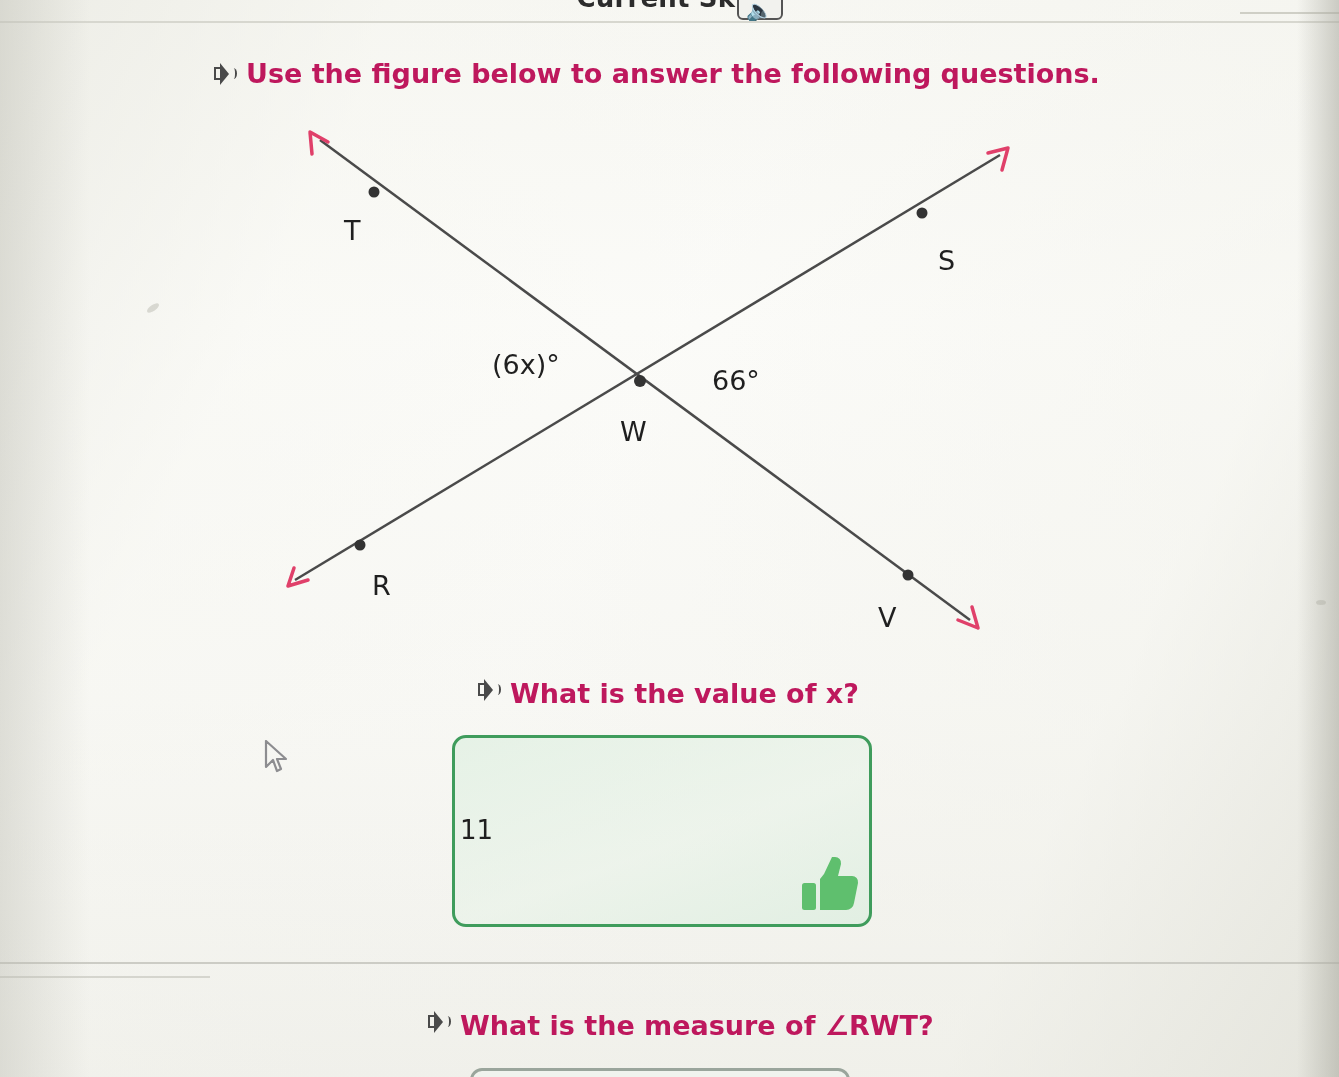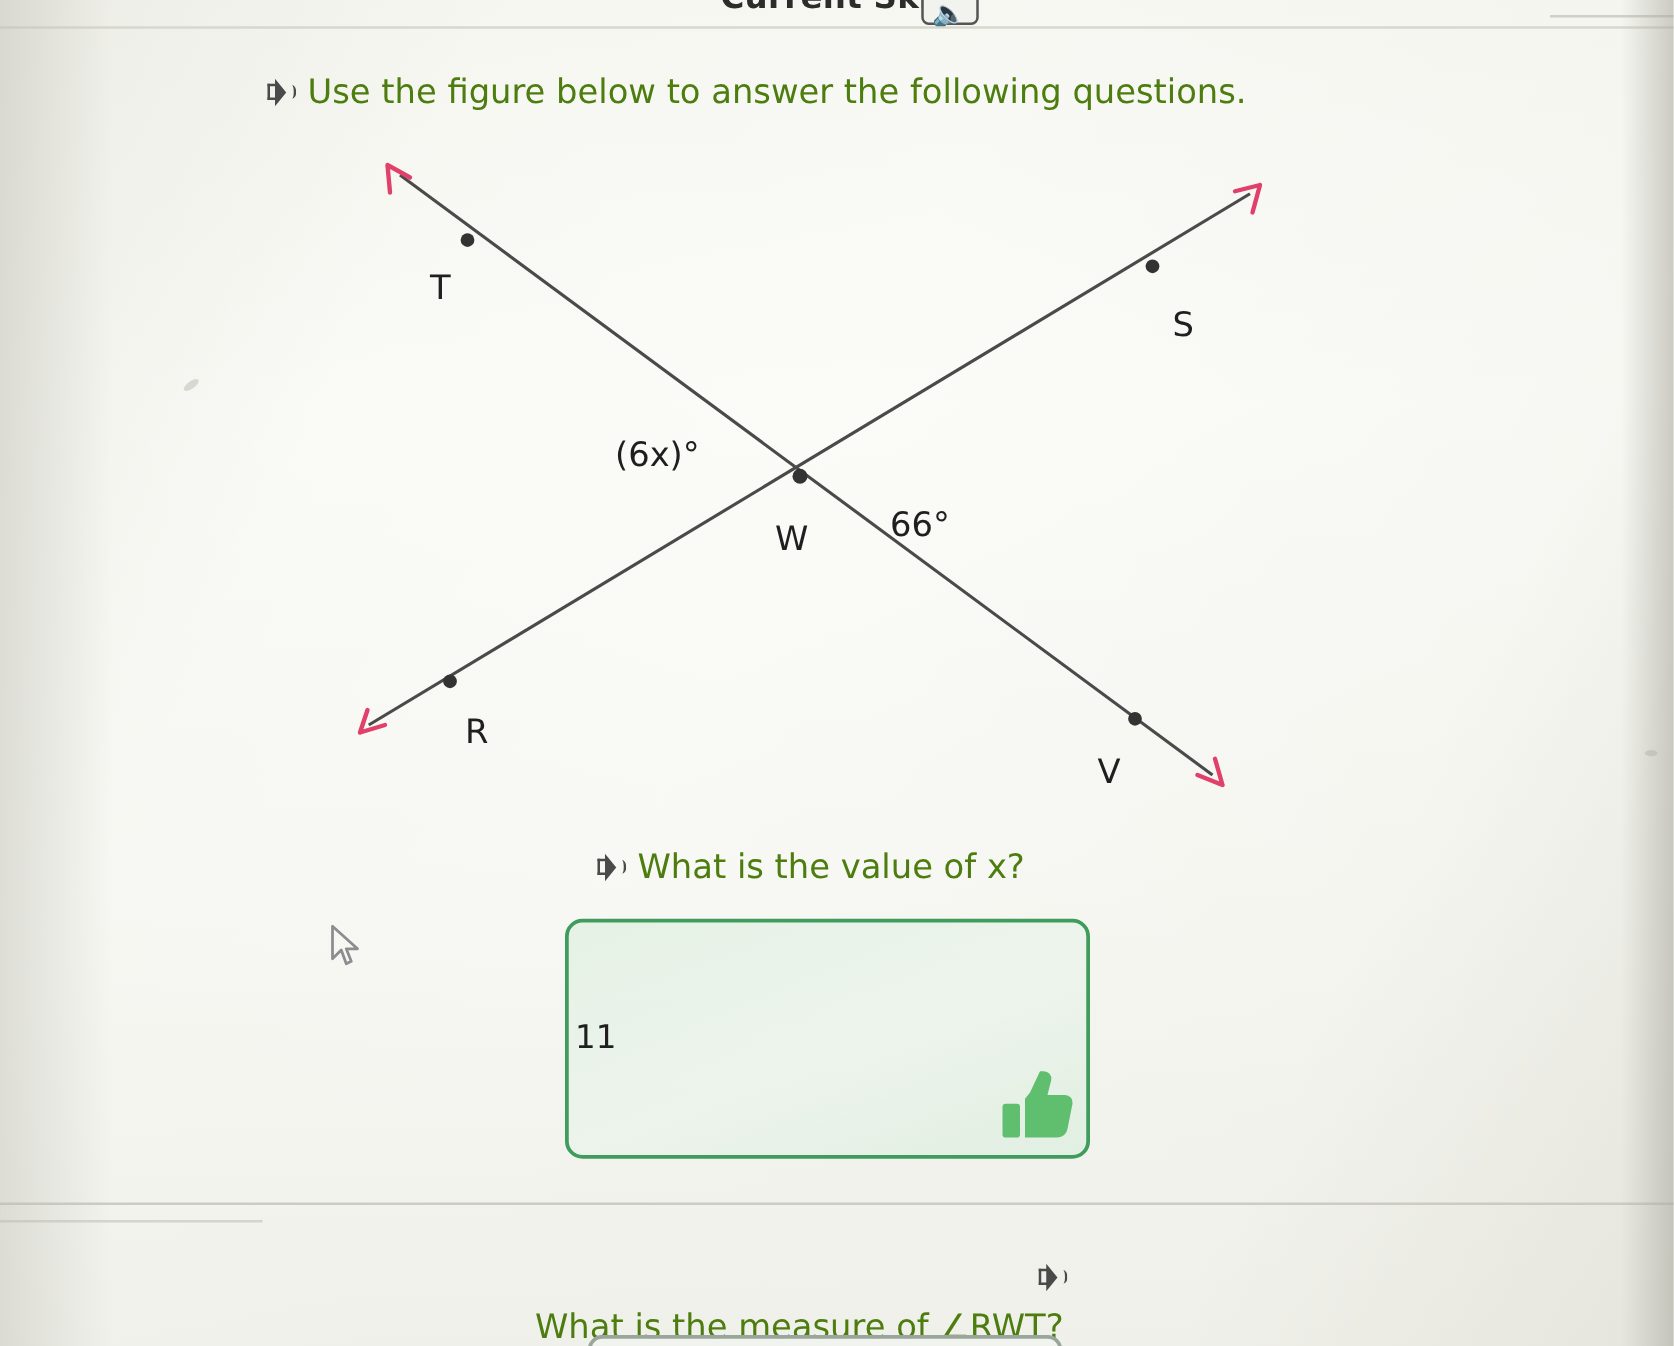--- a/index.html
+++ b/index.html
@@ -138,22 +138,23 @@
     position: absolute;
     left: 16px;
     top: 6px;
     width: 5px;
     height: 11px;
     border-right: 2px solid #4a4a4a;
     border-radius: 0 50% 50% 0 / 0 50% 50% 0;
   }
   .prompt-text {
     font-size: 27px;
-    color: #4d7c0f;
+    color: #be185d;
     white-space: nowrap;
+    font-weight: bold;
   }
 
   
   #figure {
     position: absolute;
     top: 120px;
     left: 250px;
     width: 800px;
     height: 530px;
   }
@@ -164,21 +165,21 @@
     font-size: 27px;
     color: #1f1f1f;
   }
 
   
   #prompt-2 {
     position: absolute;
     top: 678px;
     left: 478px;
     display: flex;
-    align-items: center;
+    align-items: flex-start;
     gap: 12px;
   }
 
   
   #answer-box {
     position: absolute;
     top: 735px;
     left: 452px;
     width: 420px;
     height: 192px;
@@ -219,23 +220,22 @@
     height: 2px;
     background: rgba(205,205,197,0.8);
   }
 
   
   #prompt-3 {
     position: absolute;
     top: 1010px;
     left: 428px;
     display: flex;
-    align-items: flex-end;
+    align-items: flex-start;
     gap: 12px;
-    flex-direction: column;
   }
 
   
   #bottom-box {
     position: absolute;
     top: 1068px;
     left: 470px;
     width: 380px;
     height: 30px;
     border: 3px solid #9aa59c;
@@ -306,21 +306,21 @@
     <circle cx="658" cy="455" r="5.5" fill="#333"></circle>
     <circle cx="390" cy="261" r="6" fill="#333"></circle>
   </svg>
 
   <span class="fig-label" style="left:94px; top:95px;">T</span>
   <span class="fig-label" style="left:688px; top:125px;">S</span>
   <span class="fig-label" style="left:122px; top:450px;">R</span>
   <span class="fig-label" style="left:628px; top:482px;">V</span>
   <span class="fig-label" style="left:370px; top:296px;">W</span>
   <span class="fig-label" style="left:242px; top:229px;">(6x)°</span>
-  <span class="fig-label" style="left:462px; top:245px;margin-top:40px;">66°</span>
+  <span class="fig-label" style="left:462px; top:245px;">66°</span>
 </div>
 
 <div id="prompt-2">
   <span class="speaker-icon">
     <span class="body"></span>
       <span class="cone"></span>
       <span class="wave"></span>
   </span>
   <span class="prompt-text">What is the value of x?</span>
 </div>

